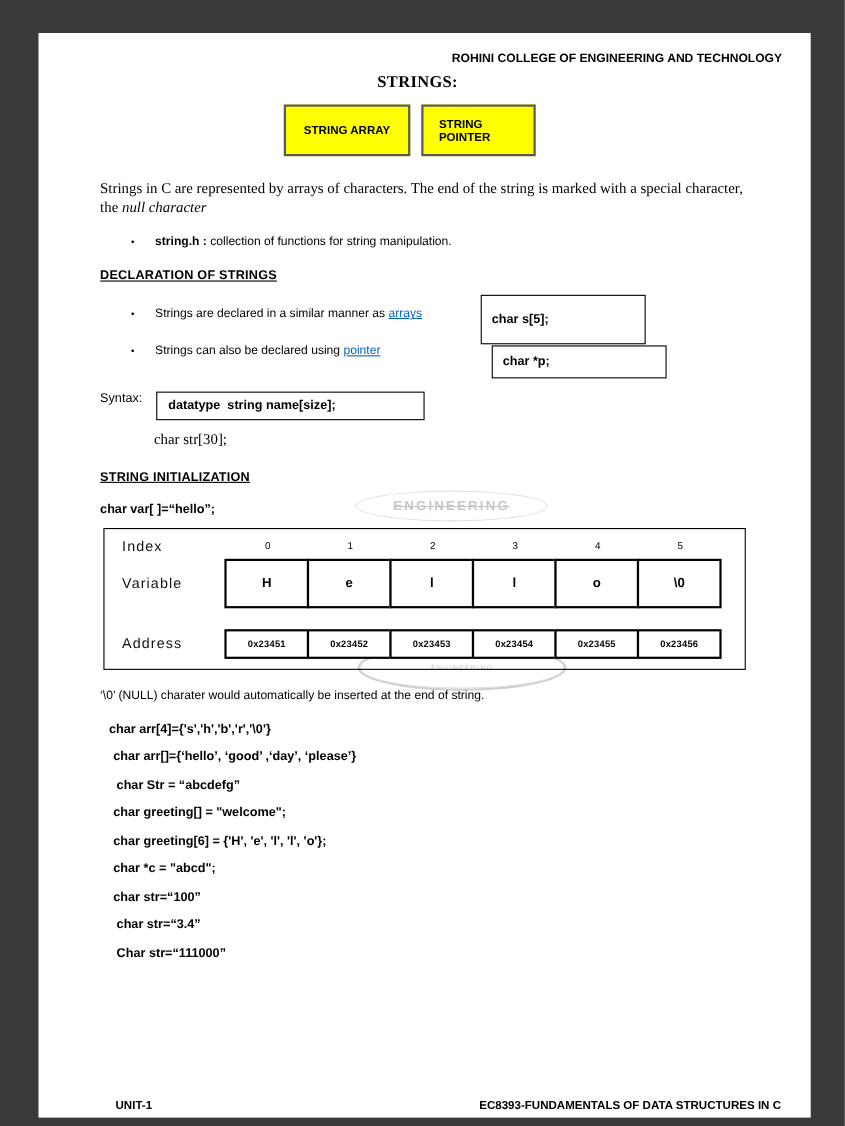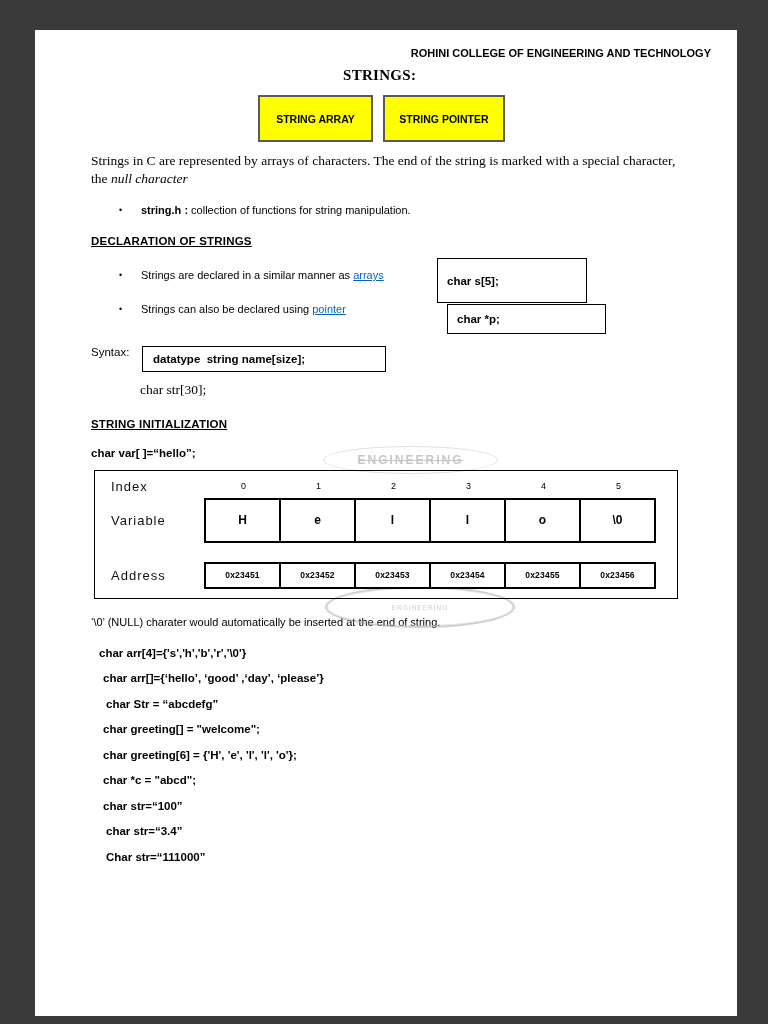--- a/index.html
+++ b/index.html
@@ -34,24 +34,24 @@
   .badge-row { display:flex; gap:10px; margin:11px 12px 0 223px; }
   .yellow-badge {
     background:#ffff00;
     border:2px solid #5a5a5a;
     height:47px;
     display:flex; align-items:center; justify-content:center;
     font-weight:bold; font-size:10.5px;
     padding:0 14px;
   }
   .yellow-badge.b1 { width:115px; }
-  .yellow-badge.b2 { width:122px; }
+  .yellow-badge.b2 { width:104px; }
 
   .intro {
-    margin:10px 54px 0 56px;
+    margin:20px 54px 0 56px;
     font-family:"Liberation Serif", serif;
     font-size:13.5px;
     line-height:1.35;
   }
   .intro .em { font-style:italic; }
 
   .bullet-line { display:flex; font-size:11px; }
   .bullet-line .dot { width:22px; text-align:left; font-size:9px; padding-top:1px; }
   .lib-note { margin:16px 0 0 84px; }
   .lib-note .b { font-weight:bold; }
@@ -264,15 +264,19 @@
       <div class="code-line in1">char arr[]={‘hello’, ‘good’ ,‘day’, ‘please’}</div>
       <div class="code-line in2">char Str = “abcdefg”</div>
       <div class="code-line in1">char greeting[] = "welcome";</div>
       <div class="code-line in1">char greeting[6] = {'H', 'e', 'l', 'l', 'o'};</div>
       <div class="code-line in1">char *c = "abcd";</div>
       <div class="code-line in1">char str=“100”</div>
       <div class="code-line in2">char str=“3.4”</div>
       <div class="code-line in2">Char str=“111000”</div>
     </div>
 
+    <div class="doc-footer">
+      <span>UNIT-1</span>
+      <span>EC8393-FUNDAMENTALS OF DATA STRUCTURES IN C</span>
+    </div>
 
   </div>
 </div>
 
 </body></html>

